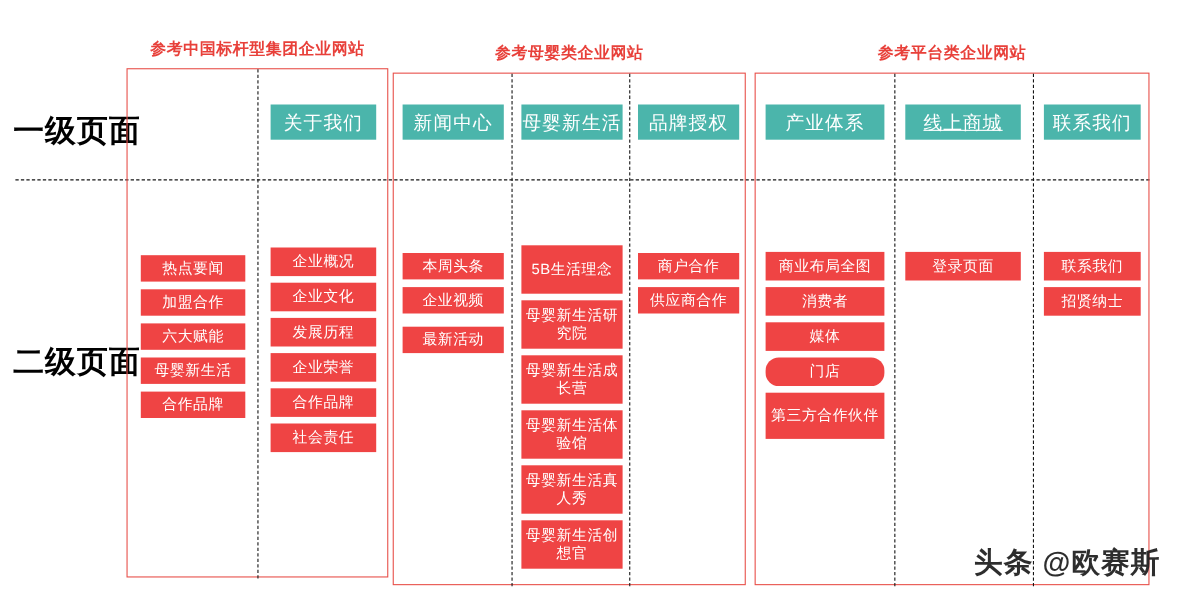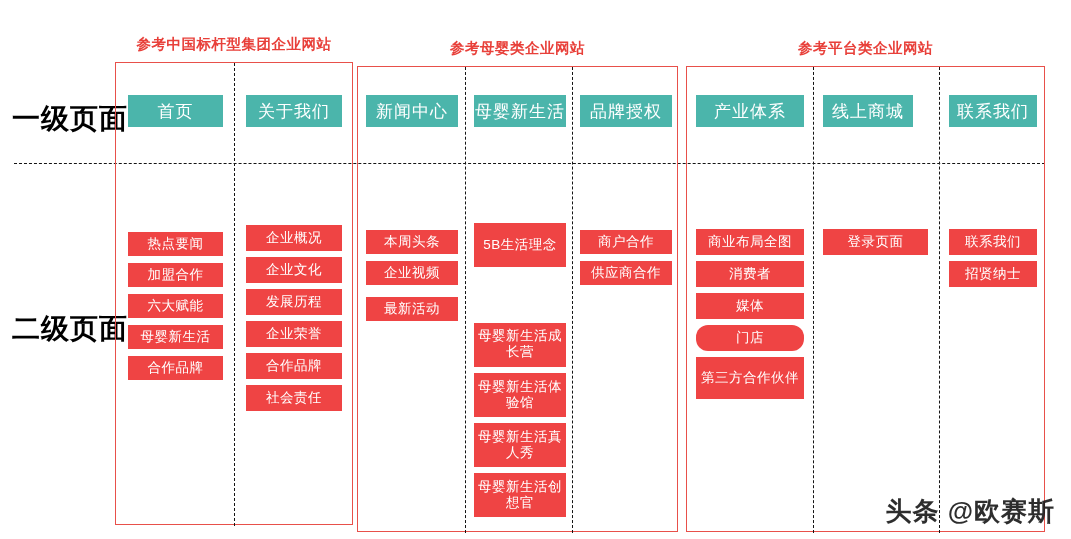--- a/index.html
+++ b/index.html
@@ -115,21 +115,20 @@
 
   <div class="level-label" id="label-l1">一级页面</div>
   <div class="level-label" id="label-l2">二级页面</div>
 
   <div id="level-divider"></div>
 
   <div class="group" id="group-1">
     <div class="group-title">参考中国标杆型集团企业网站</div>
     <div class="col-sep" style="left:118px; top:0; height:463px;"></div>
 
-    <div class="l1-box" style="left:12px; top:32px; width:95px;">首页</div>
     <div class="l2-box" style="left:12px; top:169px; width:95px; height:24px;">热点要闻</div>
     <div class="l2-box" style="left:12px; top:200px; width:95px; height:24px;">加盟合作</div>
     <div class="l2-box" style="left:12px; top:231px; width:95px; height:24px;">六大赋能</div>
     <div class="l2-box" style="left:12px; top:262px; width:95px; height:24px;">母婴新生活</div>
     <div class="l2-box" style="left:12px; top:293px; width:95px; height:24px;">合作品牌</div>
 
     <div class="l1-box" style="left:130px; top:32px; width:96px;">关于我们</div>
     <div class="l2-box" style="left:130px; top:162px; width:96px; height:26px;">企业概况</div>
     <div class="l2-box" style="left:130px; top:194px; width:96px; height:26px;">企业文化</div>
     <div class="l2-box" style="left:130px; top:258px; width:96px; height:26px;">企业荣誉</div>
@@ -143,21 +142,22 @@
     <div class="col-sep" style="left:107px; top:0; height:466px;"></div>
     <div class="col-sep" style="left:214px; top:0; height:466px;"></div>
 
     <div class="l1-box" style="left:8px; top:28px; width:92px;">新闻中心</div>
     <div class="l2-box" style="left:8px; top:163px; width:92px; height:24px;">本周头条</div>
     <div class="l2-box" style="left:8px; top:194px; width:92px; height:24px;">企业视频</div>
     <div class="l2-box" style="left:8px; top:230px; width:92px; height:24px;">最新活动</div>
 
     <div class="l1-box" style="left:116px; top:28px; width:92px;">母婴新生活</div>
     <div class="l2-box" style="left:116px; top:156px; width:92px; height:44px;">5B生活理念</div>
-    <div class="l2-box" style="left:116px; top:256px; width:92px; height:44px;font-family:Liberation Mono, monospace;">母婴新生活成长营</div>
+    <div class="l2-box" style="left:116px; top:206px; width:92px; height:44px;">母婴新生活研究院</div>
+    <div class="l2-box" style="left:116px; top:256px; width:92px; height:44px;">母婴新生活成长营</div>
     <div class="l2-box" style="left:116px; top:306px; width:92px; height:44px;">母婴新生活体验馆</div>
     <div class="l2-box" style="left:116px; top:356px; width:92px; height:44px;">母婴新生活真人秀</div>
     <div class="l2-box" style="left:116px; top:406px; width:92px; height:44px;">母婴新生活创想官</div>
 
     <div class="l1-box" style="left:222px; top:28px; width:92px;">品牌授权</div>
     <div class="l2-box" style="left:222px; top:163px; width:92px; height:24px;">商户合作</div>
     <div class="l2-box" style="left:222px; top:194px; width:92px; height:24px;">供应商合作</div>
   </div>
 
   <div class="group" id="group-3">
@@ -165,21 +165,21 @@
     <div class="col-sep" style="left:126px; top:0; height:466px;"></div>
     <div class="col-sep" style="left:252px; top:0; height:466px;"></div>
 
     <div class="l1-box" style="left:9px; top:28px; width:108px;">产业体系</div>
     <div class="l2-box" style="left:9px; top:162px; width:108px; height:26px;">商业布局全图</div>
     <div class="l2-box" style="left:9px; top:194px; width:108px; height:26px;">消费者</div>
     <div class="l2-box" style="left:9px; top:226px; width:108px; height:26px;">媒体</div>
     <div class="l2-box" style="left:9px; top:258px; width:108px; height:26px;border-radius:12px;">门店</div>
     <div class="l2-box" style="left:9px; top:290px; width:108px; height:42px;">第三方合作伙伴</div>
 
-    <div class="l1-box" style="left:136px; top:28px; width:90px;">线上商城</div>
+    <div class="l1-box" style="left:136px; top:28px; width:105px;text-decoration:underline;">线上商城</div>
     <div class="l2-box" style="left:136px; top:162px; width:105px; height:26px;">登录页面</div>
 
     <div class="l1-box" style="left:262px; top:28px; width:88px;">联系我们</div>
     <div class="l2-box" style="left:262px; top:162px; width:88px; height:26px;">联系我们</div>
     <div class="l2-box" style="left:262px; top:194px; width:88px; height:26px;">招贤纳士</div>
   </div>
 
   <div id="watermark">头条 @欧赛斯</div>
 
 </div>

